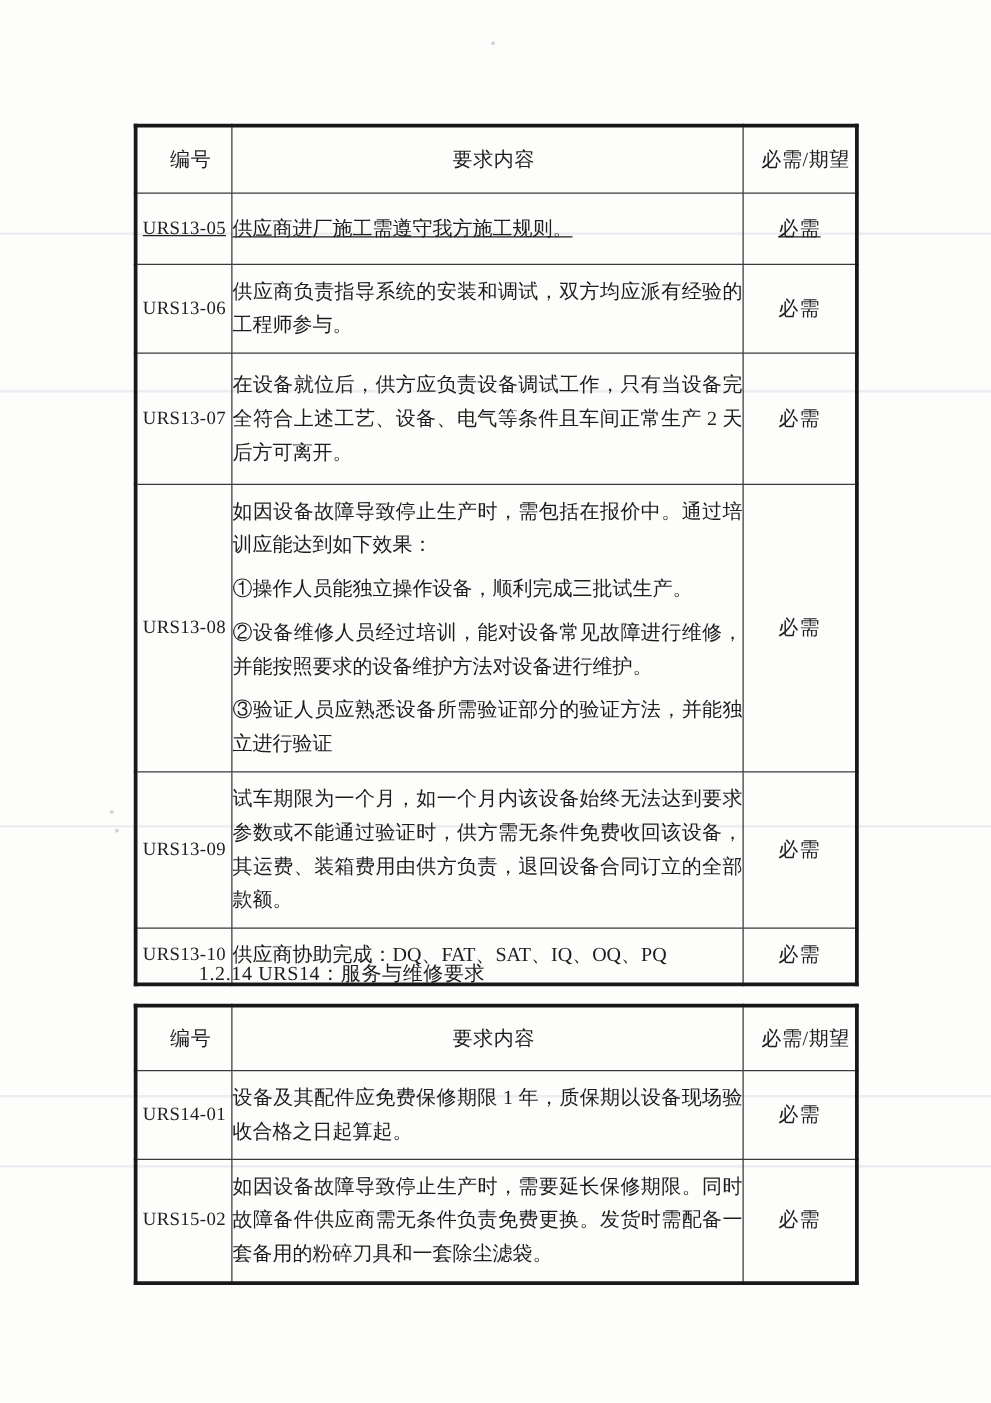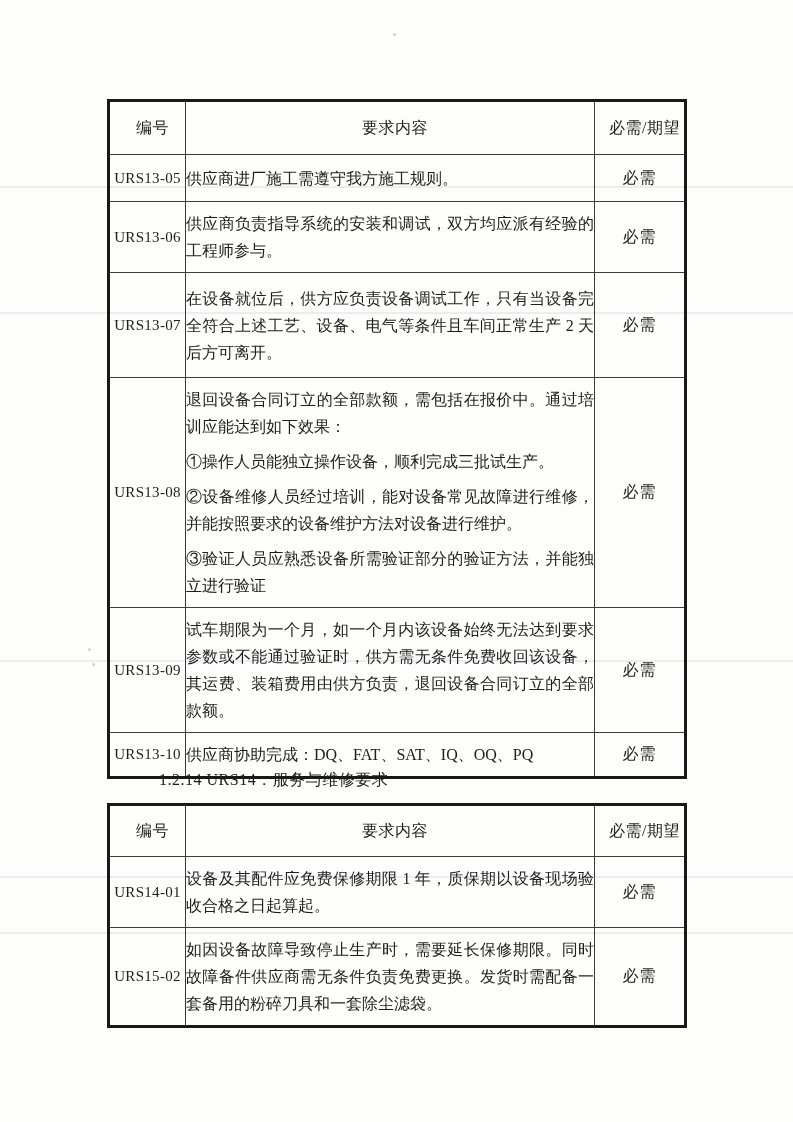--- a/index.html
+++ b/index.html
@@ -23,21 +23,21 @@
   .urs-table th,.urs-table td{border:1.5px solid #3a3a3a;padding:0;vertical-align:middle;}
   .urs-table th{font-weight:normal;font-size:16px;text-align:center;letter-spacing:0.5px;padding-left:10px;}
   .cell-id{text-align:center;font-size:15px;letter-spacing:0.3px;white-space:nowrap;}
   .cell-content{font-size:16px;text-align:justify;padding:3px 10px 3px 13px;line-height:27px;}
   .cell-content p{margin:8px 0;}
   .cell-req{text-align:center;font-size:16px;letter-spacing:1px;}
 
   
   #table-0{top:99px;}
   #table-0 thead tr{height:54px;}
-  #table-0 tbody tr:nth-child(1){height:47px;}
+  #table-0 tbody tr:nth-child(1){height:57px;text-decoration:underline;}
   #table-0 tbody tr:nth-child(2){height:70px;}
   #table-0 tbody tr:nth-child(3){height:105px;}
   #table-0 tbody tr:nth-child(4){height:215px;}
   #table-0 tbody tr:nth-child(5){height:122px;}
   #table-0 tbody tr:nth-child(6){height:39px;}
 
   
   #table-1{top:803px;}
   #table-1 thead tr{height:52px;}
   #table-1 tbody tr:nth-child(1){height:67px;padding-left:22px;}
@@ -94,21 +94,21 @@
         <tr>
           <td class="cell-id">URS13-07</td>
           <td class="cell-content">
             <p>在设备就位后，供方应负责设备调试工作，只有当设备完全符合上述工艺、设备、电气等条件且车间正常生产 2 天后方可离开。</p>
           </td>
           <td class="cell-req">必需</td>
         </tr>
         <tr>
           <td class="cell-id">URS13-08</td>
           <td class="cell-content">
-            <p>退回设备合同订立的全部款额，需包括在报价中。通过培训应能达到如下效果：</p>
+            <p>如因设备故障导致停止生产时，需包括在报价中。通过培训应能达到如下效果：</p>
             <p>①操作人员能独立操作设备，顺利完成三批试生产。</p>
             <p>②设备维修人员经过培训，能对设备常见故障进行维修，并能按照要求的设备维护方法对设备进行维护。</p>
             <p>③验证人员应熟悉设备所需验证部分的验证方法，并能独立进行验证</p>
           </td>
           <td class="cell-req">必需</td>
         </tr>
         <tr>
           <td class="cell-id">URS13-09</td>
           <td class="cell-content">
             <p>试车期限为一个月，如一个月内该设备始终无法达到要求参数或不能通过验证时，供方需无条件免费收回该设备，其运费、装箱费用由供方负责，退回设备合同订立的全部款额。</p>

